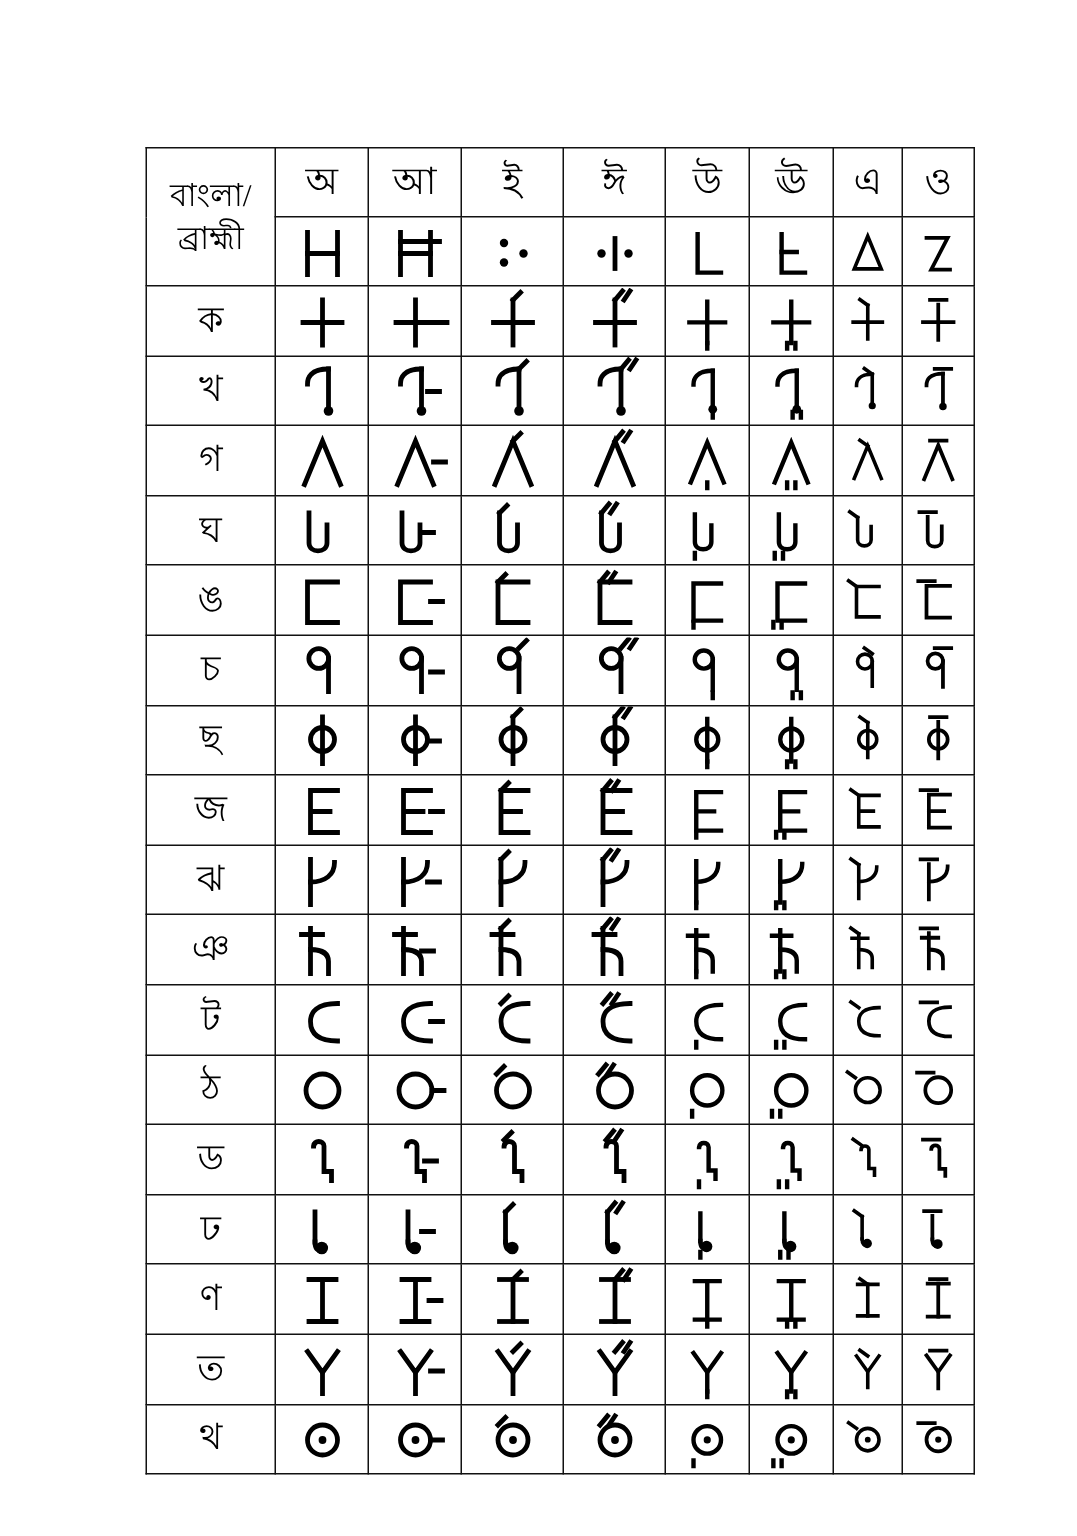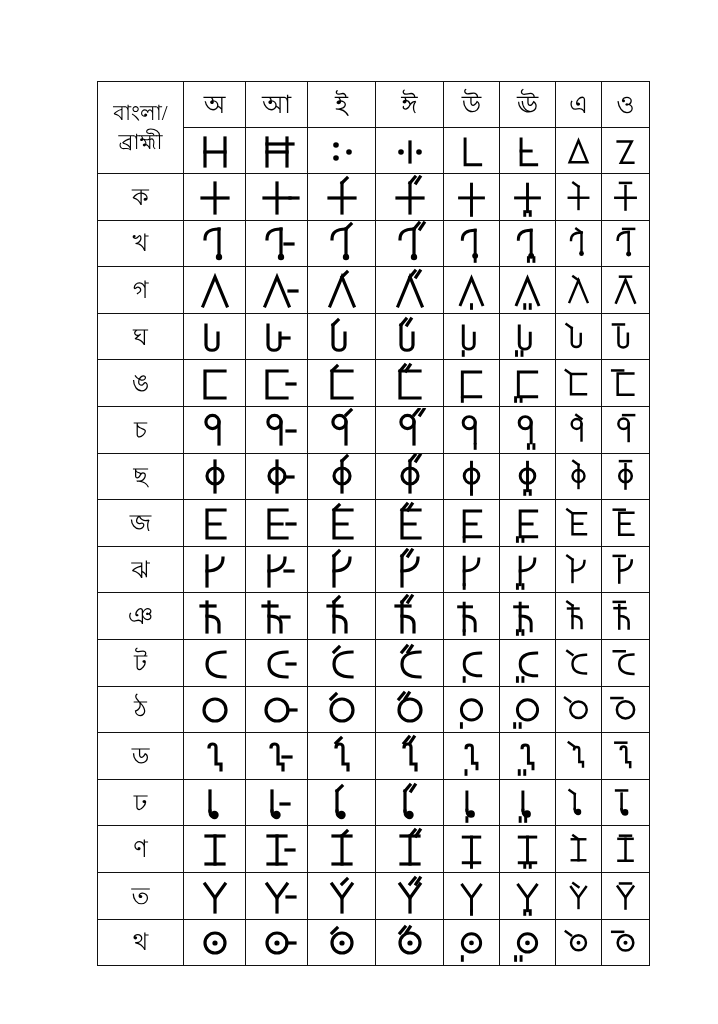--- a/index.html
+++ b/index.html
@@ -13,21 +13,21 @@
     height: 1024px;
     font-family: "Liberation Sans", "DejaVu Sans", sans-serif;
     color: #000000;
     position: relative;
     overflow: hidden;
   }
 
   #chart-wrap {
     position: absolute;
     left: 97px;
-    top: 81px;
+    top: 98px;
     width: 526px;
   }
 
   table.syllabary {
     border-collapse: collapse;
     table-layout: fixed;
     width: 526px;
     background: #ffffff;
   }
 

